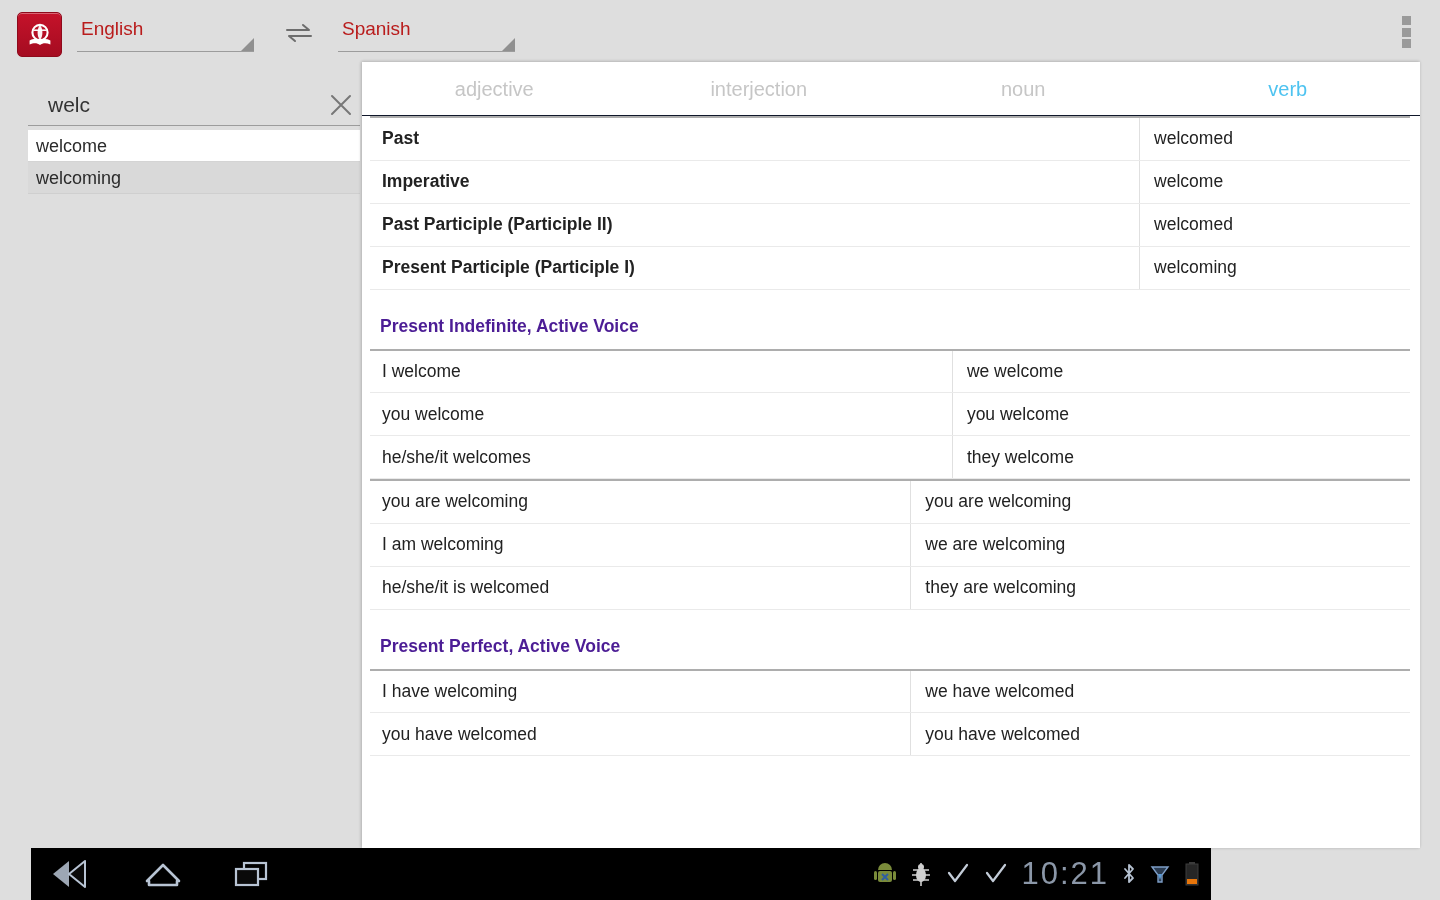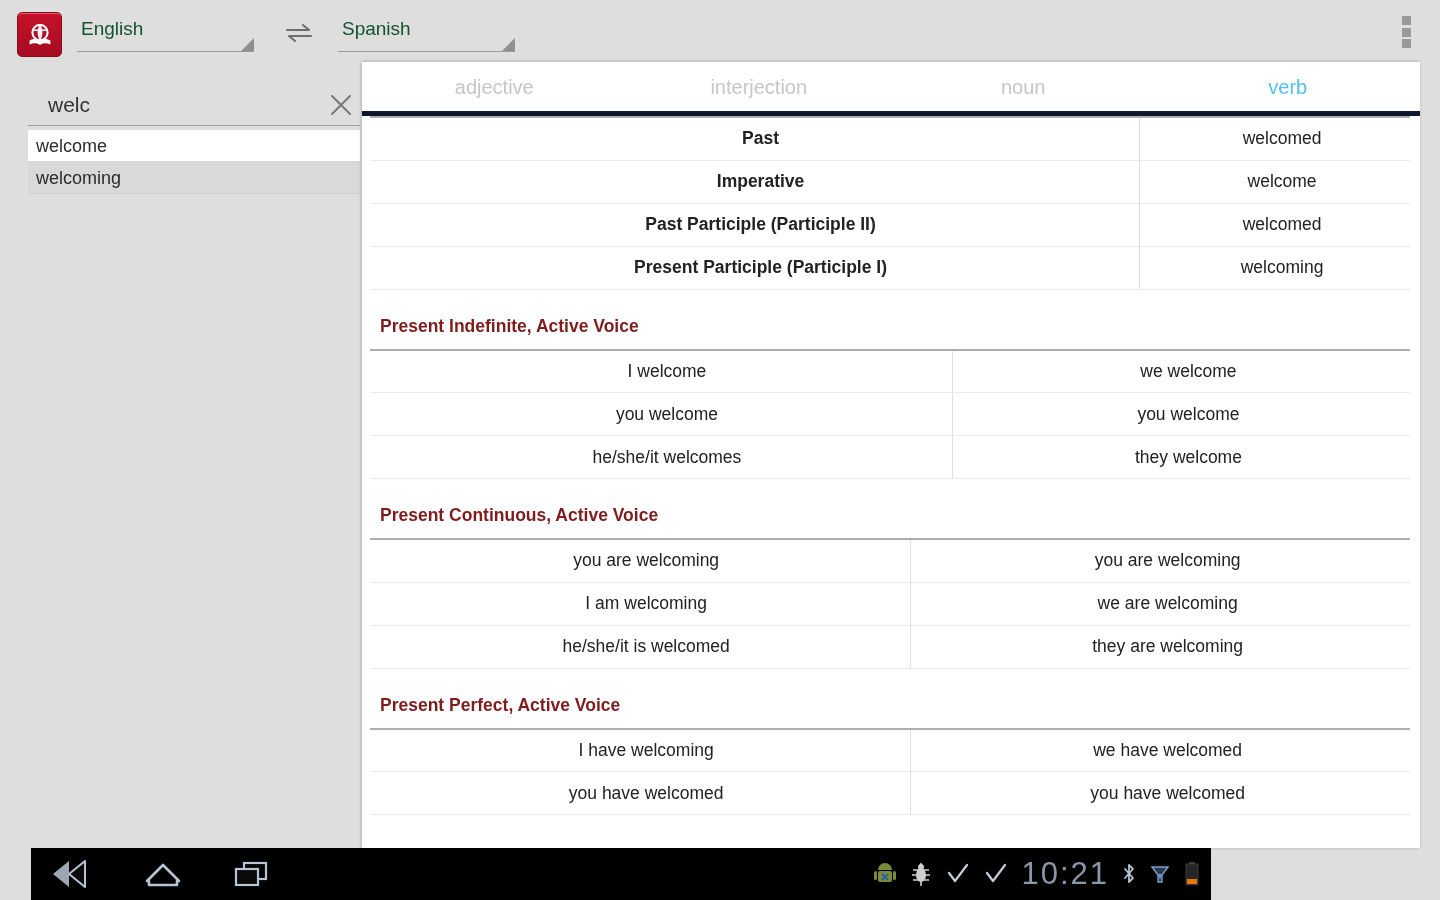--- a/index.html
+++ b/index.html
@@ -24,21 +24,21 @@
     box-shadow: inset 0 1px 0 rgba(255,255,255,.35);
     display: flex; align-items: center; justify-content: center;
   }
   #app-icon svg { display:block; }
 
   .lang-select {
     position: absolute; top: 14px; height: 38px;
     cursor: pointer;
   }
   .lang-select .lbl {
-    font-size: 19px; color: #14532d; line-height: 30px; padding-left: 4px;
+    font-size: 19px; color: #b91c1c; line-height: 30px; padding-left: 4px;
     white-space: nowrap;
   }
   .lang-select .underline {
     position: absolute; left: 0; bottom: 0; height: 1px; width: 100%;
     background: #9c9c9c;
   }
   .lang-select .caret {
     position: absolute; right: 0; bottom: 1px;
     width: 0; height: 0;
     border-left: 13px solid transparent;
@@ -102,44 +102,44 @@
   #content-panel {
     position: absolute; left: 362px; top: 62px;
     width: 1058px; height: 786px;
     background: #ffffff;
     box-shadow: -1px 0 3px rgba(0,0,0,.16), 0 -1px 3px rgba(0,0,0,.10);
     overflow: hidden;
   }
   #tabs {
     position: relative; height: 54px; width: 100%;
     display: flex; align-items: center;
-    border-bottom: 5px solid #0f172a;
+    border-bottom: 1px solid #0f172a;
   }
   .tab {
     flex: 1; text-align: center; font-size: 20px;
     color: #c6c6c6; cursor: pointer; line-height: 54px;
   }
   .tab.active { color: #4ec3f0; }
 
   #scroll-area { position: relative; padding: 0 10px 0 8px; }
 
   
   table.conj { width: 100%; border-collapse: collapse; table-layout: fixed; }
-  table.conj tr { height: 43px; text-align: center; }
+  table.conj tr { height: 43px; }
   table.conj td {
     font-size: 17.5px; color: #222; vertical-align: middle;
     border-bottom: 1px solid #eaeaea;
     padding-left: 12px;
   }
   table.conj td.label { font-weight: bold; }
   table.conj td.rightcol { border-left: 1px solid #e0e0e0; padding-left: 14px; }
   table.conj.topline { border-top: 2px solid #adadad; }
 
   .section-title {
-    font-size: 17.5px; font-weight: bold; color: #7f1d1d;
+    font-size: 17.5px; font-weight: bold; color: #4c1d95;
     padding: 26px 0 12px 10px;
   }
 
   
   #sysbar {
     position: absolute; left: 0; bottom: 0; width: 1180px; height: 52px;
     background: #000000;
     margin-left: 31px;
   }
   .nav-btn {
@@ -278,21 +278,20 @@
             <td>you welcome</td>
             <td class="rightcol">you welcome</td>
           </tr>
           <tr>
             <td>he/she/it welcomes</td>
             <td class="rightcol">they welcome</td>
           </tr>
         </tbody>
       </table>
 
-      <div class="section-title">Present Continuous, Active Voice</div>
       <table class="conj topline">
         <colgroup>
             <col style="width:52%">
             <col style="width:48%">
           </colgroup>
         <tbody>
           <tr>
             <td>you are welcoming</td>
             <td class="rightcol">you are welcoming</td>
           </tr>

